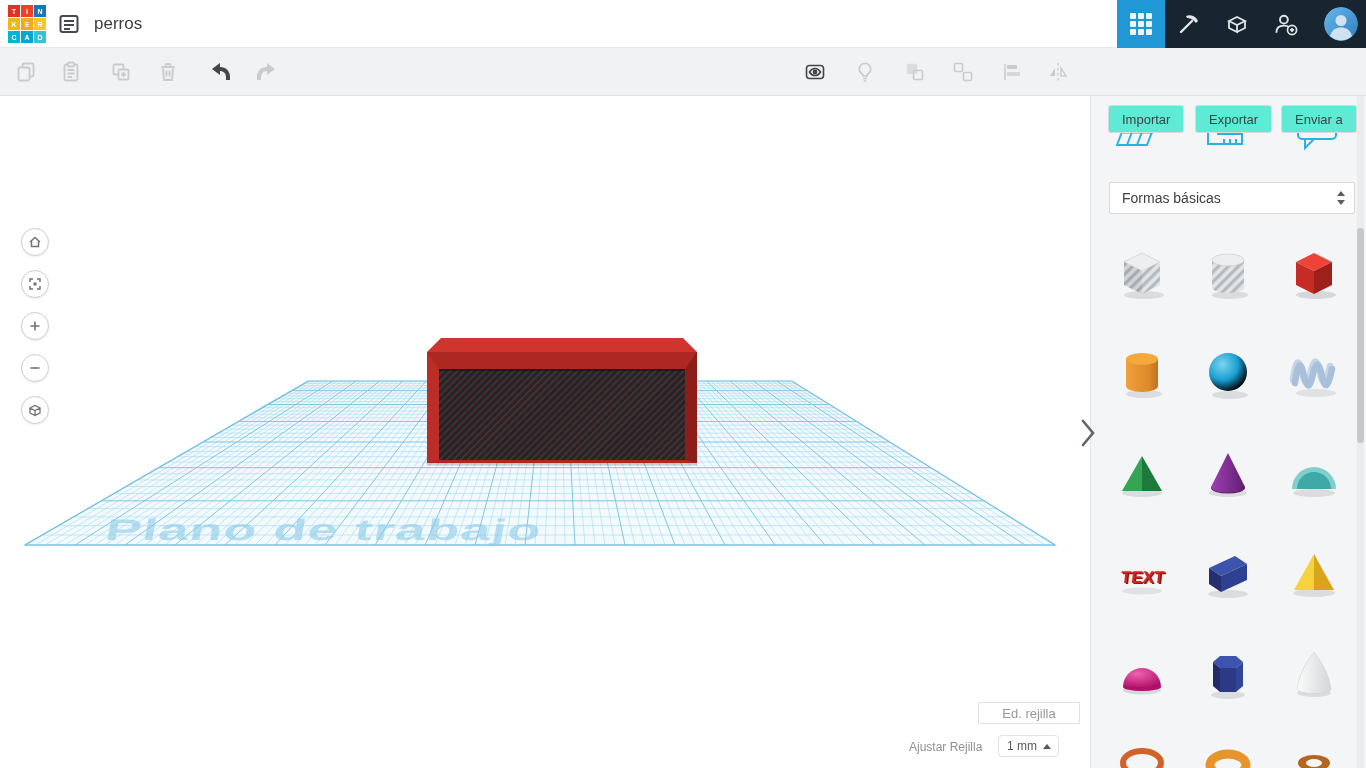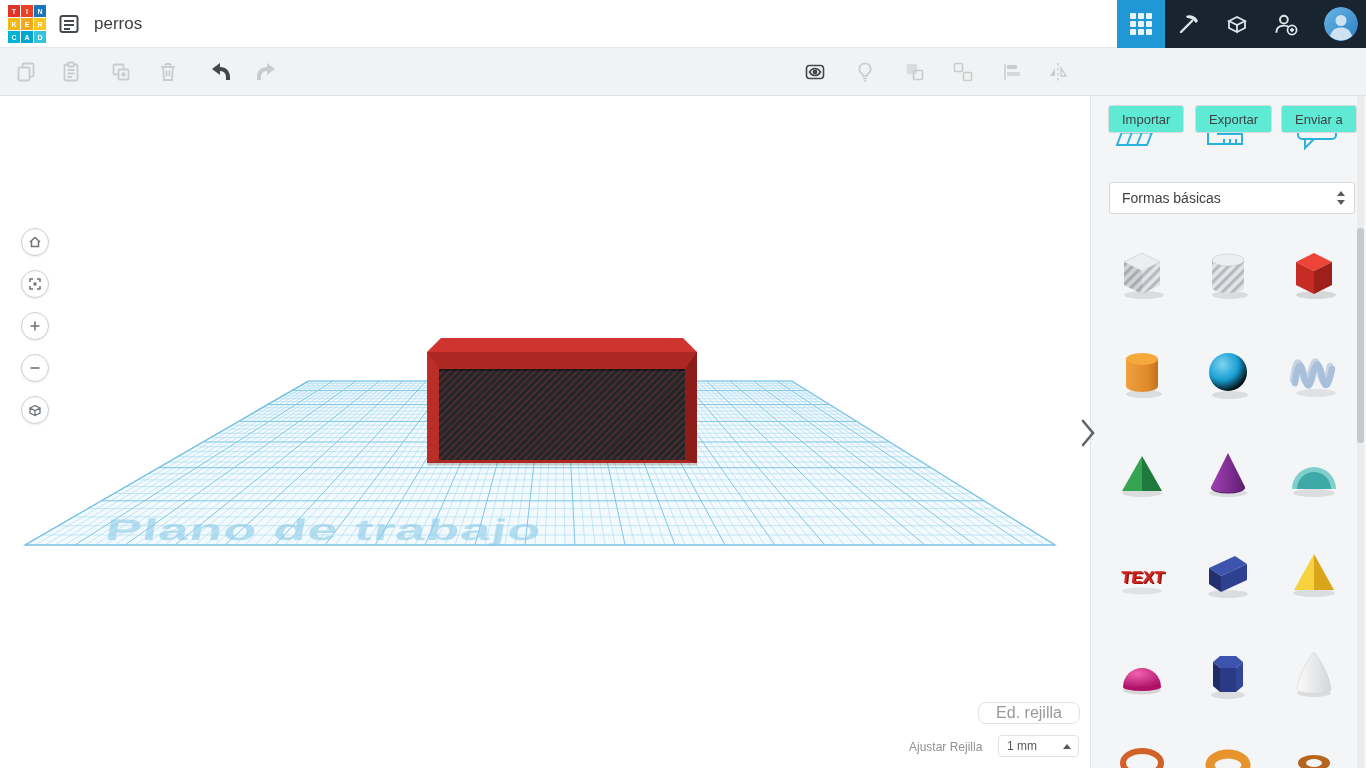--- a/index.html
+++ b/index.html
@@ -45,24 +45,24 @@
 
   
   #scene{position:absolute;left:0;top:0;width:1090px;height:768px;z-index:1}
   .viewcube{position:absolute;left:26px;top:122px;width:74px;height:74px;z-index:5;cursor:pointer}
   .ctrl{position:absolute;left:21px;width:28px;height:28px;border-radius:50%;background:#fff;
     border:1px solid #ccd0d2;box-shadow:0 1px 2px rgba(0,0,0,.08);display:flex;
     align-items:center;justify-content:center;color:#6f7478;z-index:5;cursor:pointer;padding:0}
   .chev{position:absolute;left:1078px;top:418px;width:20px;height:32px;z-index:12;
     cursor:pointer;background:transparent;border:none;padding:0}
   .grid-edit{position:absolute;left:978px;top:702px;width:102px;height:22px;background:#fff;
-    border:1px solid #e2e3e4;border-radius:8px;font-size:16px;color:#97999b;z-index:6;
+    border:1px solid #e2e3e4;border-radius:0;font-size:13px;color:#97999b;z-index:6;
     cursor:pointer;font-family:"Liberation Sans",sans-serif}
   .snap-label{position:absolute;left:909px;top:740px;font-size:12px;color:#8f9193;z-index:6}
-  .snap-select{position:absolute;left:998px;top:735px;width:81px;height:22px;background:#fff;
+  .snap-select{position:absolute;left:998px;top:735px;width:61px;height:22px;background:#fff;
     border:1px solid #e2e3e4;border-radius:4px;display:flex;align-items:center;z-index:6;
     cursor:pointer}
   .snap-select .val{flex:1;padding-left:8px;font-size:12px;color:#56595c;text-align:left}
   .caret-up{width:0;height:0;border-left:4px solid transparent;border-right:4px solid transparent;
     border-bottom:5px solid #55585a;margin-right:7px}
 
   
   .panel{position:absolute;left:1090px;top:96px;width:276px;height:672px;background:#f4f5f6;
     border-left:1px solid #e4e6e8;overflow:hidden;z-index:10}
   .picon{position:absolute;top:14px;width:48px;height:46px;background:transparent;border:none;

